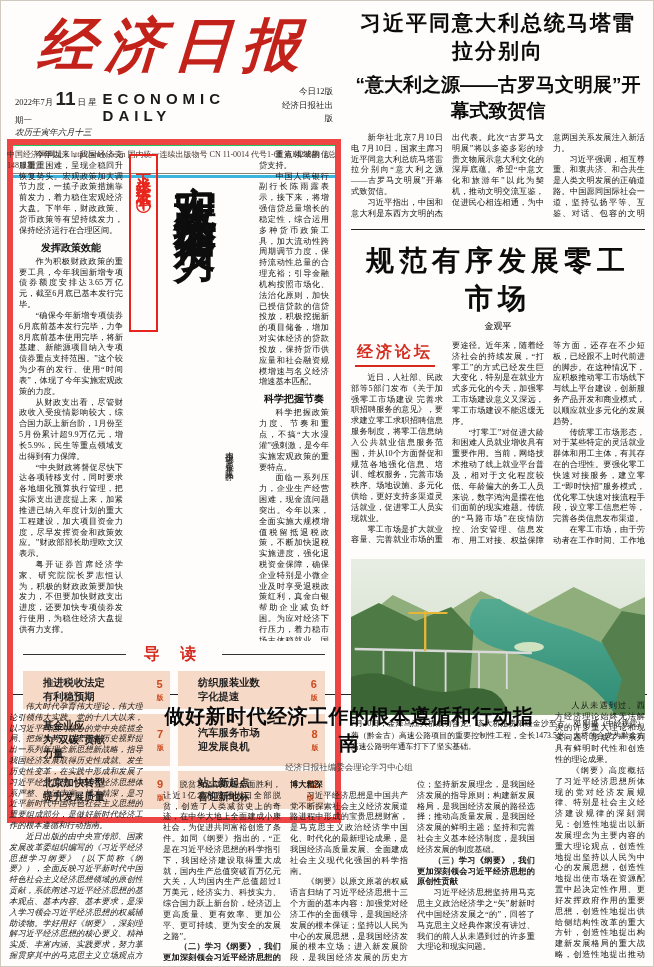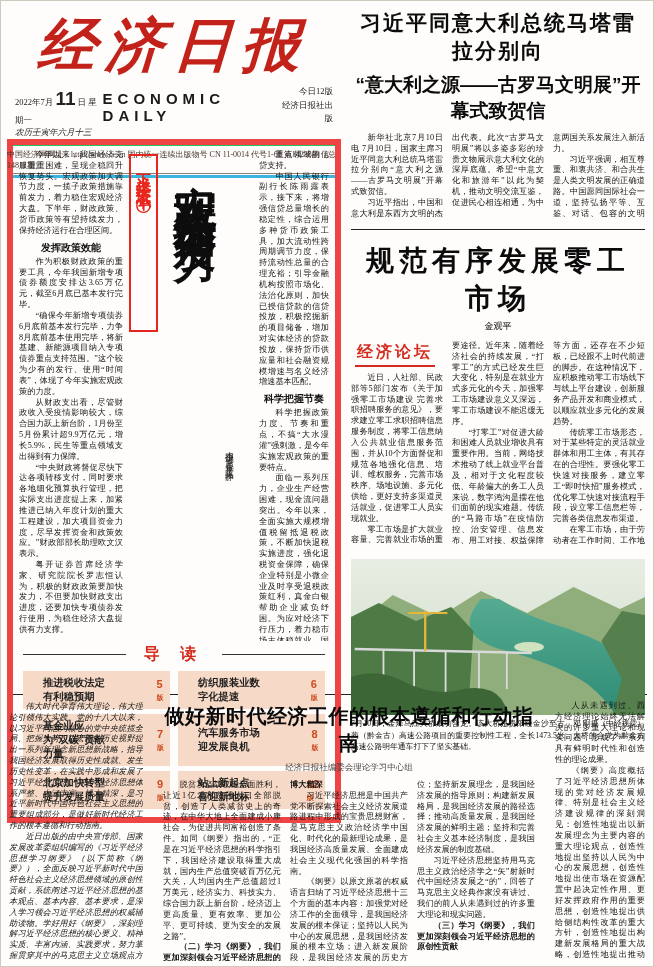--- a/index.html
+++ b/index.html
@@ -280,22 +280,22 @@
 
     <div class="b-center">
       <div class="b-headline">做好新时代经济工作的根本遵循和行动指南</div>
       <div class="b-byline">经济日报社编委会理论学习中心组</div>
       <div class="b-cols">
 
       <p class="para">脱贫攻坚战取得全面胜利，让近1亿农村贫困人口全部脱贫，创造了人类减贫史上的奇迹，在中华大地上全面建成小康社会，为促进共同富裕创造了条件。如同《纲要》指出的，“正是在习近平经济思想的科学指引下，我国经济建设取得重大成就，国内生产总值突破百万亿元大关，人均国内生产总值超过1万美元，经济实力、科技实力、综合国力跃上新台阶，经济迈上更高质量、更有效率、更加公平、更可持续、更为安全的发展之路”。</p>
           <p class="para b-h2">（二）学习《纲要》，我们更加深刻领会习近平经济思想的博大精深</p>
           <p class="para">习近平经济思想是中国共产党不断探索社会主义经济发展道路进程中形成的宝贵思想财富，是马克思主义政治经济学中国化、时代化的最新理论成果，是我国经济高质量发展、全面建成社会主义现代化强国的科学指南。</p>
           <p class="para">《纲要》以原文原著的权威语言归纳了习近平经济思想十三个方面的基本内容：加强党对经济工作的全面领导，是我国经济发展的根本保证；坚持以人民为中心的发展思想，是我国经济发展的根本立场；进入新发展阶段，是我国经济发展的历史方位；坚持新发展理念，是我国经济发展的指导原则；构建新发展格局，是我国经济发展的路径选择；推动高质量发展，是我国经济发展的鲜明主题；坚持和完善社会主义基本经济制度，是我国经济发展的制度基础。</p>
+          <p class="para b-h2">（三）学习《纲要》，我们更加深刻领会习近平经济思想的原创性贡献</p>
           <p class="para">习近平经济思想坚持用马克思主义政治经济学之“矢”射新时代中国经济发展之“的”，回答了马克思主义经典作家没有讲过、我们的前人从未遇到过的许多重大理论和现实问题。</p>
-          <p class="para b-h2">（三）学习《纲要》，我们更加深刻领会习近平经济思想的原创性贡献</p>
         </div>
     </div>
 
     <div class="b-right">
 
     <p class="para">人从未遇到过、西方经济理论始终无法解决的许多重大理论和现实问题，形成了一系列具有鲜明时代性和创造性的理论成果。</p>
         <p class="para">《纲要》高度概括了习近平经济思想所体现的党对经济发展规律、特别是社会主义经济建设规律的深刻洞见：创造性地提出以新发展理念为主要内容的重大理论观点，创造性地提出坚持以人民为中心的发展思想，创造性地提出使市场在资源配置中起决定性作用、更好发挥政府作用的重要思想，创造性地提出供给侧结构性改革的重大方针，创造性地提出构建新发展格局的重大战略，创造性地提出推动经济全球化健康发展的重要思想。这些原创性贡献，开拓了中国特色社会主义政治经济学新境界，为社会主义现代化建设提供了精神力量，为解决人类发展重大问题贡献了中国智慧。</p>
       </div>
   </div>
 </div>

